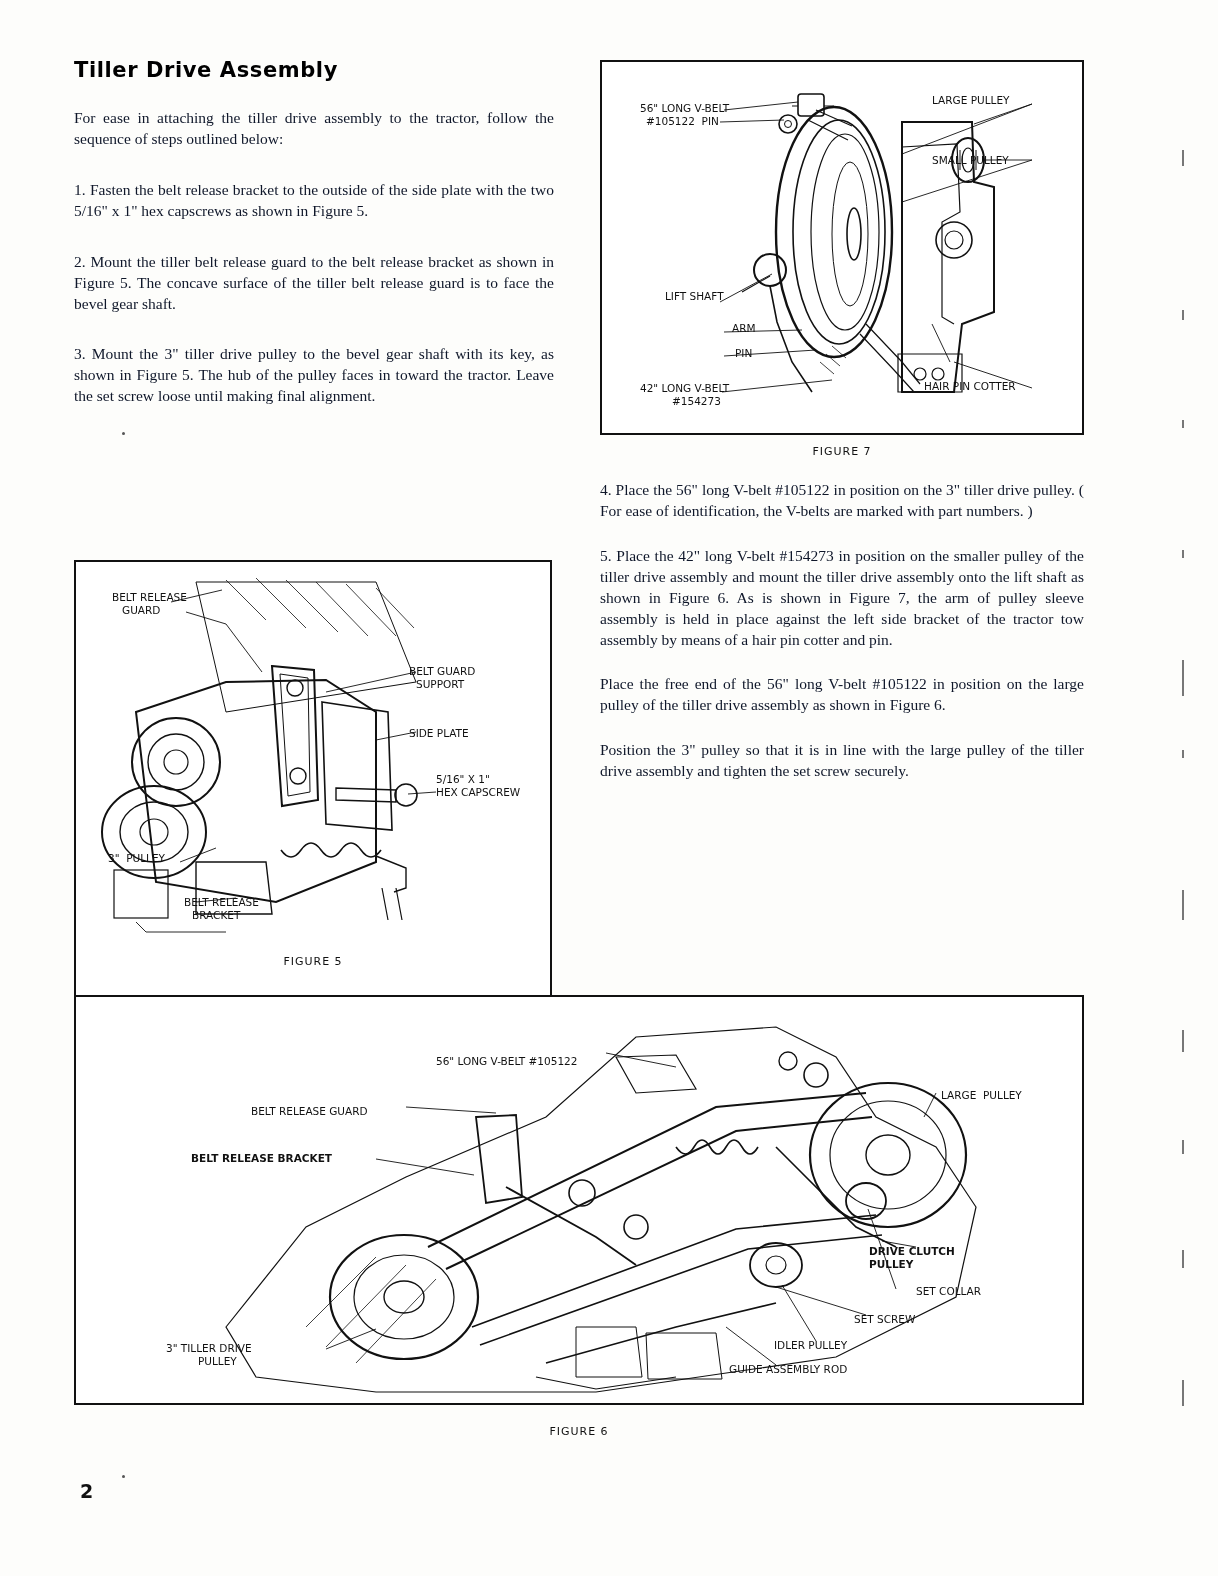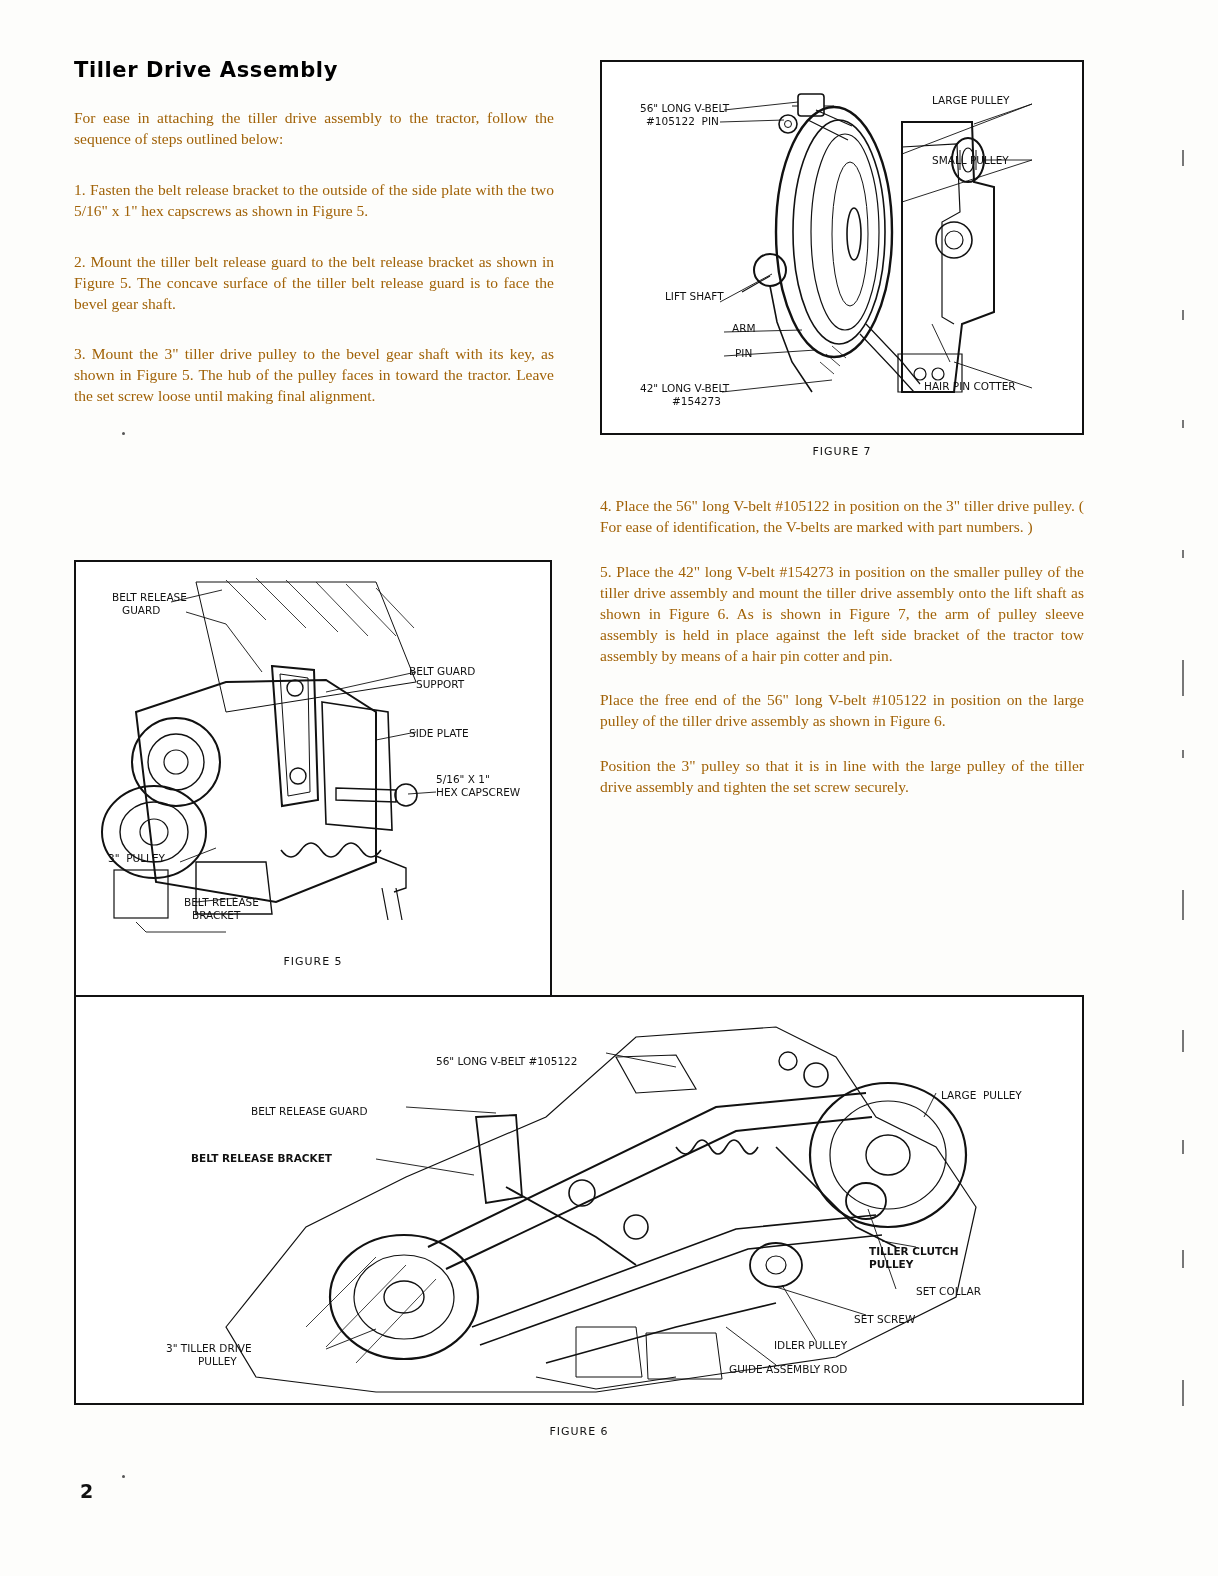--- a/index.html
+++ b/index.html
@@ -33,22 +33,22 @@
     font-weight: bold;
     font-size: 21px;
     letter-spacing: 0.6px;
     margin: 0 0 26px 0;
     color: #000000;
   }
   .para {
     font-size: 15.5px;
     line-height: 1.35;
     text-align: justify;
-    margin: 16px 0 30px 0;
-    color: #a16207;
+    margin: 0 0 30px 0;
+    color: #0f172a;
   }
   .para.tight { margin-bottom: 26px; }
 
   
   .col-right {
     position: absolute;
     left: 600px;
     top: 480px;
     width: 484px;
   }
@@ -322,21 +322,21 @@
         <path d="M790 318 L700 290"></path>
         <path d="M740 344 L706 288"></path>
         <path d="M700 368 L650 330"></path>
         <path d="M250 352 L300 332"></path>
       </g>
     </svg>
     <div class="lbl" style="left:360px; top:58px;"><span>56" LONG V-BELT #105122</span></div>
     <div class="lbl" style="left:175px; top:108px;"><span>BELT RELEASE GUARD</span></div>
     <div class="lbl b" style="left:115px; top:155px;"><span>BELT RELEASE BRACKET</span></div>
     <div class="lbl" style="left:865px; top:92px;"><span>LARGE  PULLEY</span></div>
-    <div class="lbl b" style="left:793px; top:248px;"><span>TILLER CLUTCH</span></div>
+    <div class="lbl b" style="left:793px; top:248px;"><span>DRIVE CLUTCH</span></div>
     <div class="lbl b" style="left:793px; top:261px;"><span>PULLEY</span></div>
     <div class="lbl" style="left:840px; top:288px;"><span>SET COLLAR</span></div>
     <div class="lbl" style="left:778px; top:316px;"><span>SET SCREW</span></div>
     <div class="lbl" style="left:698px; top:342px;"><span>IDLER PULLEY</span></div>
     <div class="lbl" style="left:653px; top:366px;"><span>GUIDE ASSEMBLY ROD</span></div>
     <div class="lbl" style="left:90px; top:345px;"><span>3" TILLER DRIVE</span></div>
     <div class="lbl" style="left:122px; top:358px;"><span>PULLEY</span></div>
   </div>
   <div class="figcap cap6">FIGURE 6</div>
 

